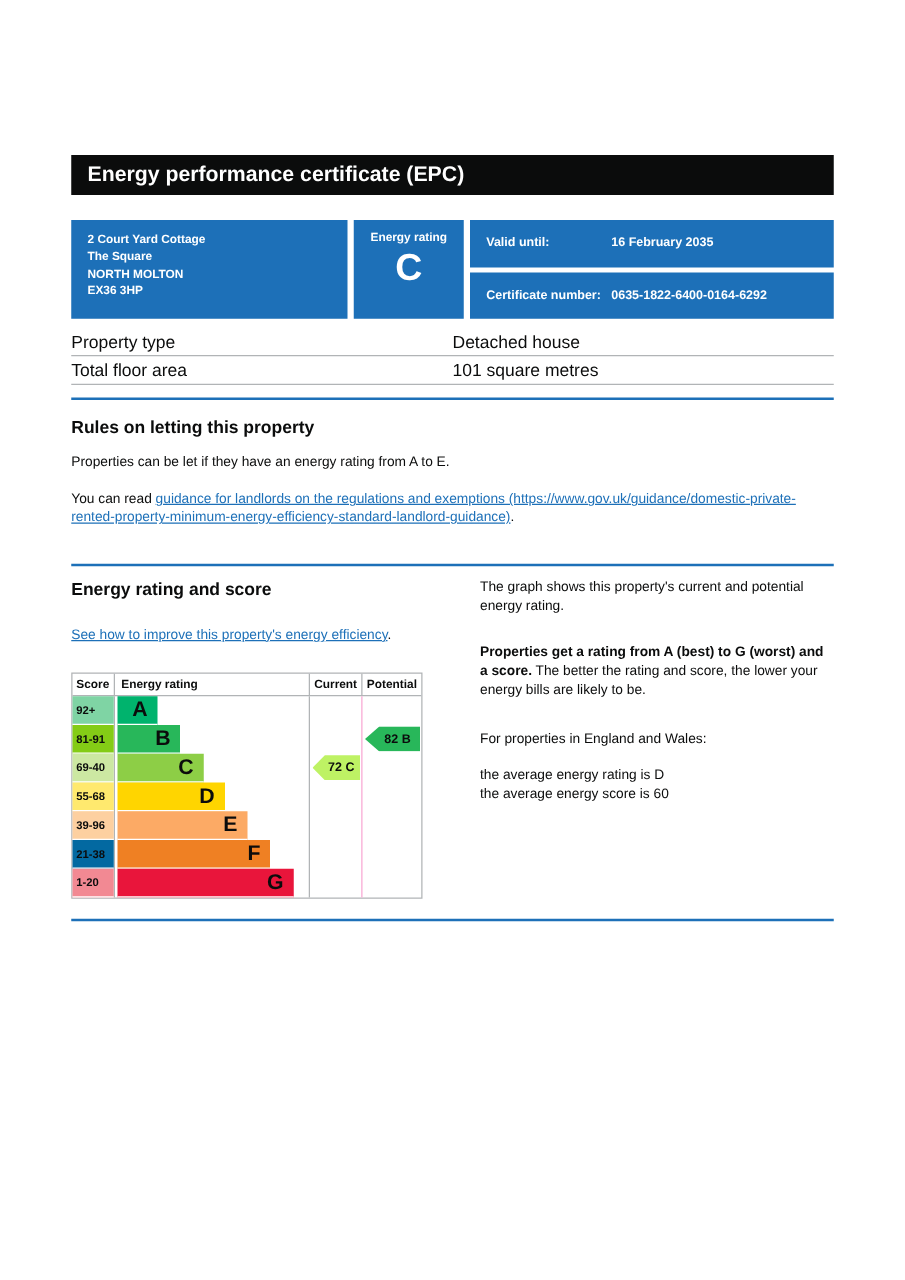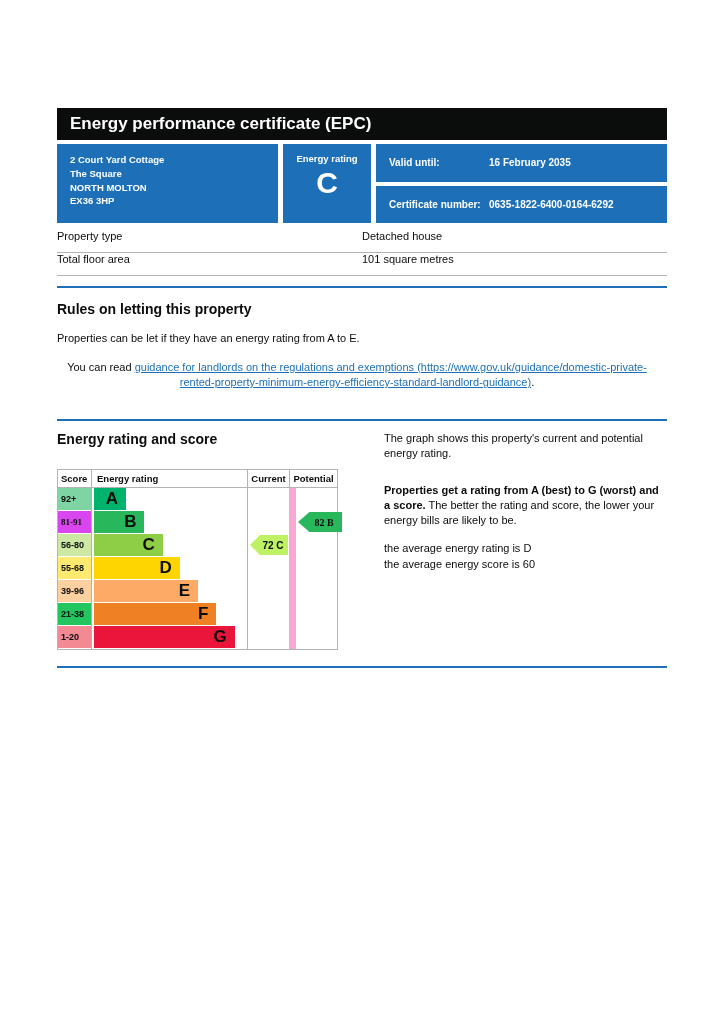--- a/index.html
+++ b/index.html
@@ -1,51 +1,51 @@
 <!DOCTYPE html>
 <html><head>
 <meta charset="utf-8">
 <style>
   * { margin:0; padding:0; box-sizing:border-box; }
   html,body { background:#fff; }
   body { font-family:"Liberation Sans", sans-serif; color:#0b0c0c; }
   .page { position:relative; width:724px; height:1024px; background:#fff; overflow:hidden; }
-  .content { position:absolute; left:57px; top:108px; width:610px; }
+  .content { position:absolute; left:57px; top:124px; width:610px; }
 
   
   .black-bar { background:#0b0c0c; color:#fff; height:32px; display:flex; align-items:center;
                padding-left:13px; font-size:17px; font-weight:bold; }
 
   
-  .blue-band { margin-top:4px; display:flex; gap:5px; height:79px;justify-content:flex-end; }
+  .blue-band { margin-top:20px; display:flex; gap:5px; height:79px;justify-content:flex-end; }
   .blue-box { background:#1d70b8; color:#fff; }
   .addr-box { width:221px; padding:9px 8px 0 13px; font-size:9.5px; font-weight:bold; line-height:1.45; }
   .rating-box { width:88px; text-align:center; padding-top:9px; }
   .rating-box .lbl { font-size:9.5px; font-weight:bold; }
   .rating-box .big { font-size:30px; font-weight:bold; line-height:1.05; margin-top:3px; }
   .validity { flex:1; display:flex; flex-direction:column; gap:4px; }
   .vrow { flex:1; display:flex; align-items:center; font-size:10px; font-weight:bold; }
   .vrow .vlabel { width:100px; margin-left:13px; }
   .vrow .vvalue { margin-left:0; }
 
   
   .facts { margin-top:7px; }
-  .fact-row { height:23px; display:flex; align-items:flex-start; border-bottom:1px solid #b1b4b6; font-size:11px; }
+  .fact-row { height:23px; display:flex; align-items:center; border-bottom:1px solid #b1b4b6; font-size:14px; }
   .fact-row .flabel { flex:0 0 50%; }
 
   hr.blue { border:none; border-top:2px solid #1d70b8; }
   .hr1 { margin-top:10px; }
   .hr2 { margin-top:28px; }
   .hr3 { margin-top:16px; }
 
   h2 { font-size:14px; font-weight:bold; }
   .h-rules { margin-top:13px; }
   p { font-size:11px; line-height:1.38; }
   .p1 { margin-top:14px; }
-  .p2 { margin-top:14px; width:600px;text-align:center; }
+  .p2 { margin-top:14px; width:600px; }
   a.gov-link { color:#1d70b8; text-decoration:underline; cursor:pointer; }
 
   
   .section2 { display:flex; margin-top:10px; }
   .col-left { width:283px; }
   .col-right { width:283px; margin-left:44px; }
   .col-left p.intro { margin-top:16px; }
   .col-left p.improve { margin-top:22px; }
   .col-right .rp1 { margin-top:0; }
   .col-right .rp2 { margin-top:22px; }
@@ -58,21 +58,21 @@
   .epc-head { display:flex; height:18px; border-bottom:1px solid #b1b4b6; align-items:center; }
   .epc-head .hc { font-weight:bold; font-size:9.5px; height:100%; display:flex; align-items:center; }
   .hc-score { width:34px; padding-left:3px; border-right:1px solid #b1b4b6; }
   .hc-rating { flex:1; padding-left:5px; }
   .hc-current { width:42px; border-left:1px solid #b1b4b6; justify-content:center; }
   .hc-potential { width:48px; border-left:1px solid #b1b4b6; justify-content:center; }
   .epc-body { display:flex; position:relative; }
   .col-score { width:34px; border-right:1px solid #b1b4b6; }
   .col-bars { flex:1; padding-left:2px; }
   .col-current { width:42px; border-left:1px solid #b1b4b6; position:relative; }
-  .col-potential { width:48px; border-left:7px solid #f9a8d4; position:relative;font-family:Liberation Serif, serif; }
+  .col-potential { width:48px; border-left:1px solid #f9a8d4; position:relative; }
   .score-cell { height:23px; border-bottom:1px solid #fff; display:flex; align-items:center;
                 padding-left:3px; font-size:9px; font-weight:bold; }
   .band-bar { height:23px; border-bottom:1px solid #fff; display:flex; align-items:center;
               justify-content:flex-end; padding-right:8px; font-size:17px; font-weight:bold; }
   .epc-arrow { position:absolute; height:20px; display:flex; align-items:center; justify-content:center;
                padding-left:8px; font-size:10px; font-weight:bold; color:#0b0c0c;
                clip-path:polygon(0 50%, 26% 0, 100% 0, 100% 100%, 26% 100%); }
 </style>
 </head>
 <body>
@@ -122,36 +122,37 @@
 
     <h2 class="h-rules">Rules on letting this property</h2>
     <p class="p1">Properties can be let if they have an energy rating from A to E.</p>
     <p class="p2"><span>You can read </span><a class="gov-link">guidance for landlords on the regulations and exemptions (https://www.gov.uk/guidance/domestic-private-rented-property-minimum-energy-efficiency-standard-landlord-guidance)</a><span>.</span></p>
 
     <hr class="blue hr2">
 
     <div class="section2">
       <div class="col-left">
         <h2>Energy rating and score</h2>
+        <p class="improve"><a class="gov-link">See how to improve this property's energy efficiency</a><span>.</span></p>
 
         <div class="epc-chart">
           <div class="epc-head">
             <span class="hc hc-score">Score</span>
             <span class="hc hc-rating">Energy rating</span>
             <span class="hc hc-current">Current</span>
             <span class="hc hc-potential">Potential</span>
           </div>
           <div class="epc-body">
             <div class="col-score" id="epc-scores">
                 <div class="score-cell" style="background: rgb(127, 212, 164);">92+</div>
-                <div class="score-cell" style="background: #d946ef; font-family: Liberation Serif, serif;">81-91</div>
-                <div class="score-cell" style="background: rgb(204, 232, 162);">56-80</div>
+                <div class="score-cell" style="background: #84cc16;">81-91</div>
+                <div class="score-cell" style="background: rgb(204, 232, 162);">69-40</div>
                 <div class="score-cell" style="background: rgb(255, 233, 110);">55-68</div>
                 <div class="score-cell" style="background: rgb(253, 208, 160);">39-96</div>
-                <div class="score-cell" style="background: #22c55e;">21-38</div>
+                <div class="score-cell" style="background: #0369a1;">21-38</div>
                 <div class="score-cell" style="background: rgb(242, 137, 147);">1-20</div>
               </div>
             <div class="col-bars" id="epc-bars">
                 <div class="band-bar" style="background: rgb(0, 179, 109); width: 21%;">A</div>
                 <div class="band-bar" style="background: rgb(40, 183, 90); width: 33%;">B</div>
                 <div class="band-bar" style="background: rgb(141, 206, 70); width: 45%;">C</div>
                 <div class="band-bar" style="background: rgb(255, 213, 0); width: 56%;">D</div>
                 <div class="band-bar" style="background: rgb(252, 170, 101); width: 68%;">E</div>
                 <div class="band-bar" style="background: rgb(239, 128, 35); width: 80%;">F</div>
                 <div class="band-bar" style="background: rgb(233, 21, 59); width: 92%;">G</div>
@@ -162,19 +163,20 @@
             <div class="col-potential" id="epc-potential-col">
                 <div class="epc-arrow" style="background: rgb(40, 183, 90); width: 44px; left: 2px; top: 24.5px;">82 B</div>
               </div>
           </div>
         </div>
       </div>
 
       <div class="col-right">
         <p class="rp1">The graph shows this property's current and potential energy rating.</p>
         <p class="rp2"><span class="bold">Properties get a rating from A (best) to G (worst) and a score.</span><span> The better the rating and score, the lower your energy bills are likely to be.</span></p>
+        <p class="rp3">For properties in England and Wales:</p>
         <p class="rp4"><span>the average energy rating is D</span><br><span>the average energy score is 60</span></p>
       </div>
     </div>
 
     <hr class="blue hr3">
   </div>
 </div>
 
 </body></html>

